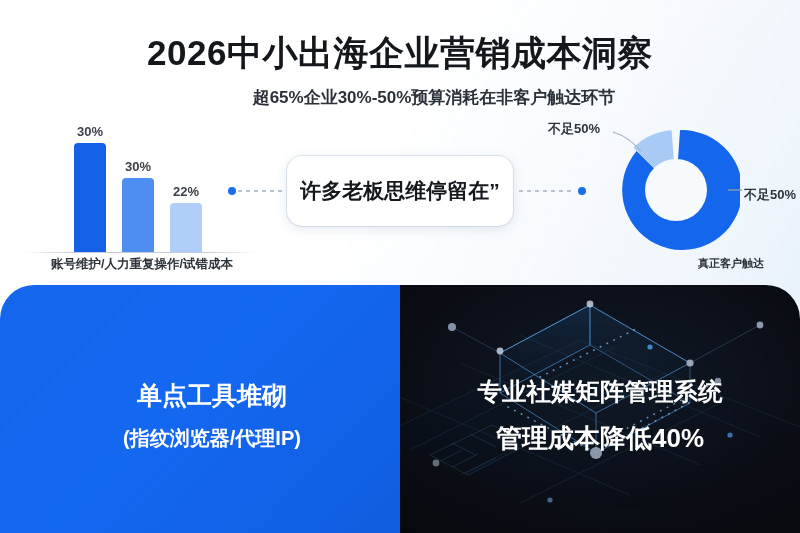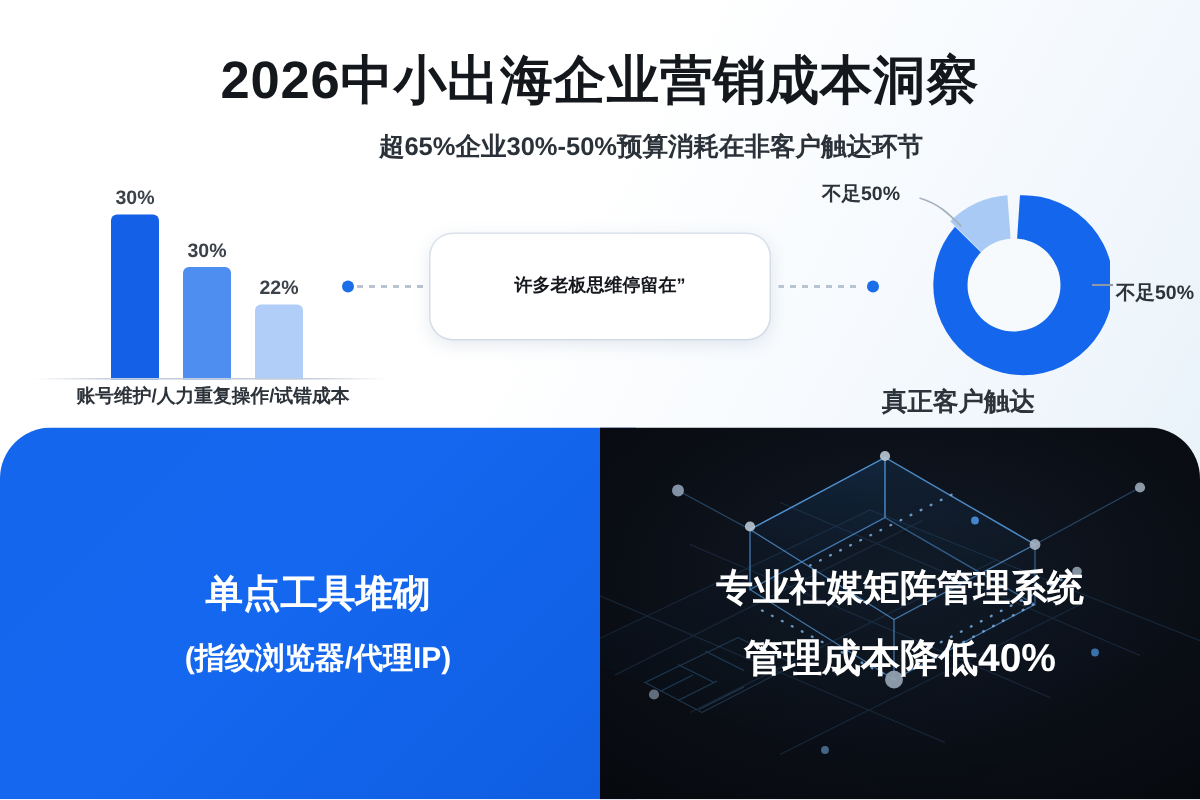--- a/index.html
+++ b/index.html
@@ -104,21 +104,21 @@
     height: 70px;
     background: #ffffff;
     border-radius: 15px;
     box-shadow: 0 3px 12px rgba(80,110,150,0.16), 0 0 0 1px rgba(210,220,232,0.65);
     display: flex;
     flex-direction: column;
     align-items: center;
     justify-content: center;
   }
   .cc-line {
-    font-size: 12px;
+    font-size: 21px;
     font-weight: 700;
     color: #15181d;
     line-height: 1.32;
     white-space: nowrap;
   }
   .cc-accent { color: #1b72ec; }
 
   
   .dot {
     position: absolute;
@@ -157,22 +157,22 @@
     font-size: 13px;
     font-weight: 600;
     color: #2d333a;
     white-space: nowrap;
   }
   .donut-caption {
     position: absolute;
     left: 588px;
     top: 256px;
     width: 176px;
-    text-align: left;
-    font-size: 17px;
+    text-align: right;
+    font-size: 11px;
     font-weight: 600;
     color: #2d333a;
     white-space: nowrap;
   }
   .leader {
     position: absolute;
     stroke: #9aa6b4;
     fill: none;
   }
 

